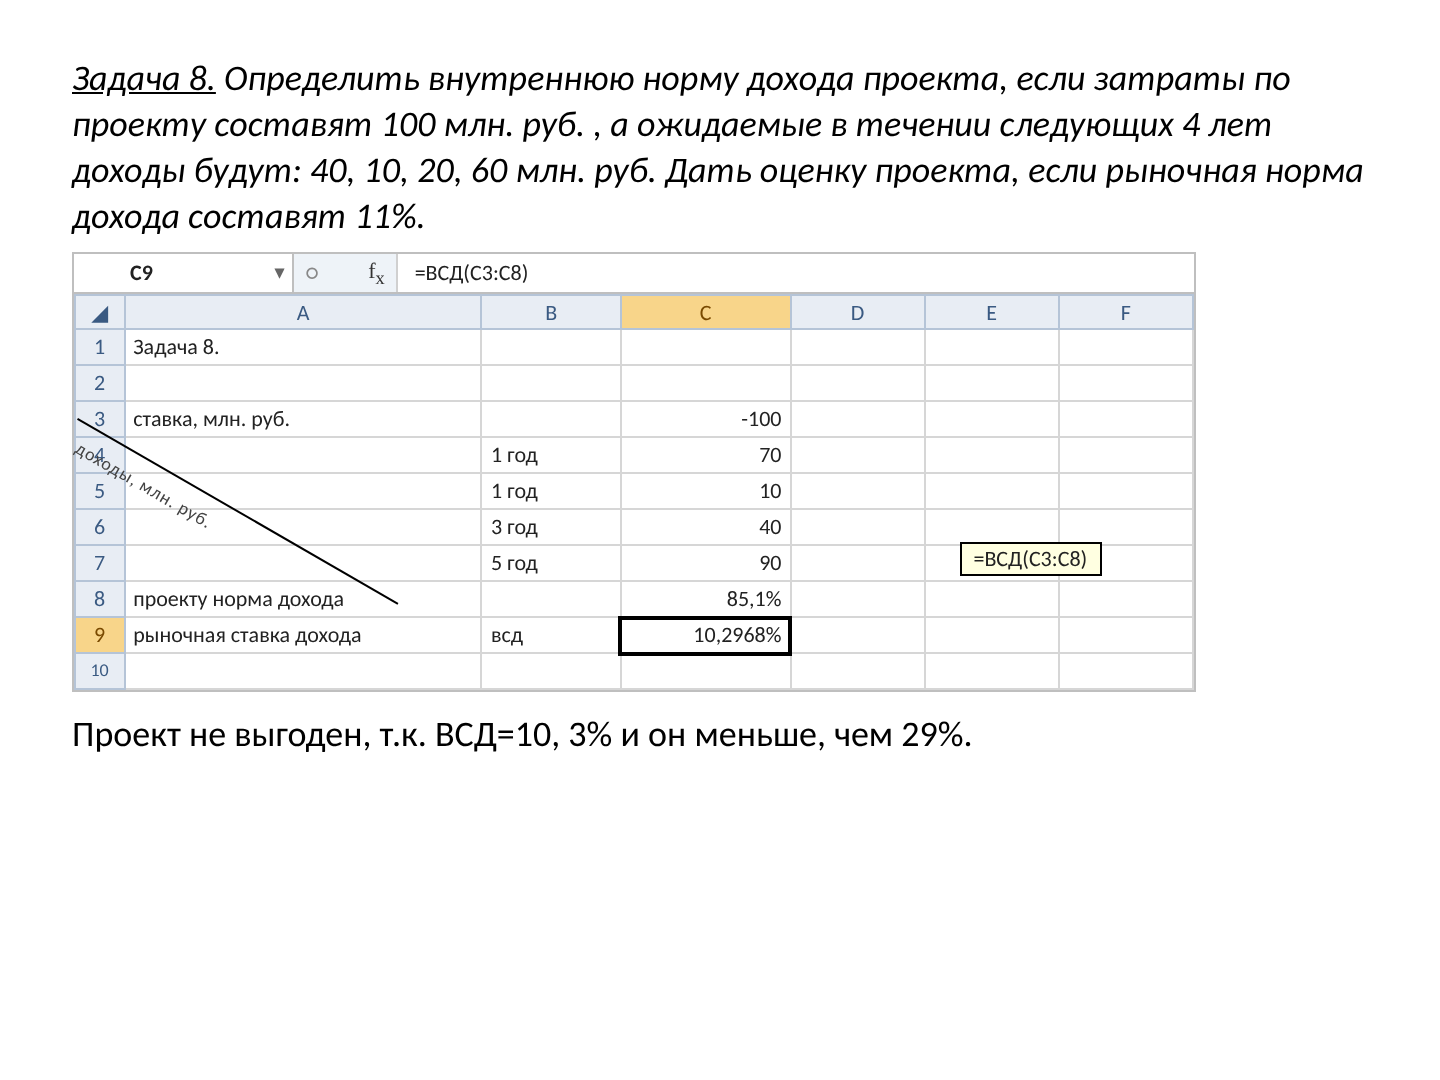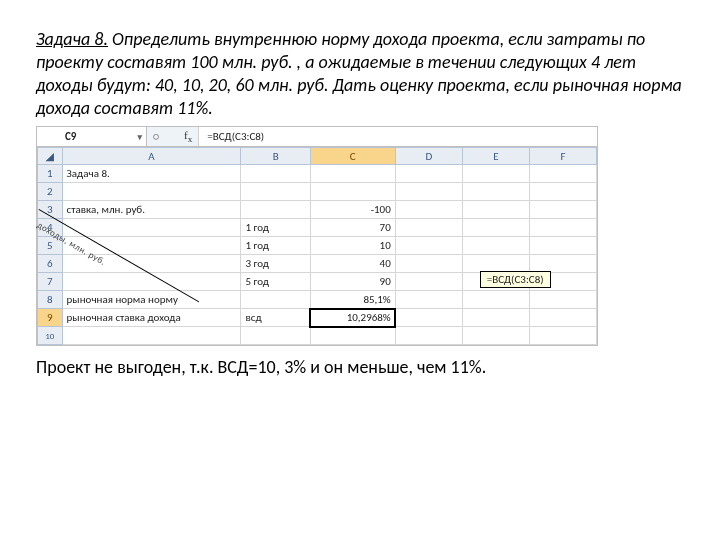--- a/index.html
+++ b/index.html
@@ -269,21 +269,21 @@
         <td class="c">5 год</td>
         <td class="r">90</td>
         <td style="position:relative;">
           <div class="tooltip">=ВСД(C3:C8)</div>
         </td>
         <td></td>
             <td></td>
       </tr>
       <tr>
         <th class="rowhdr">8</th>
-        <td>рыночная норма норму</td>
+        <td>проекту норма дохода</td>
         <td class="c"></td>
         <td class="r">85,1%</td>
         <td></td>
             <td></td>
             <td></td>
       </tr>
       <tr>
         <th class="rowhdr sel">9</th>
         <td>рыночная ставка дохода</td>
         <td class="c">всд</td>
@@ -299,13 +299,13 @@
             <td></td>
             <td></td>
             <td></td>
             <td></td>
       </tr>
     </tbody>
       </table>
   </div>
 </div>
 
-<div class="conclusion">Проект не выгоден, т.к. ВСД=10, 3% и он меньше, чем 11%.</div>
+<div class="conclusion">Проект не выгоден, т.к. ВСД=10, 3% и он меньше, чем 29%.</div>
 
 </body></html>

